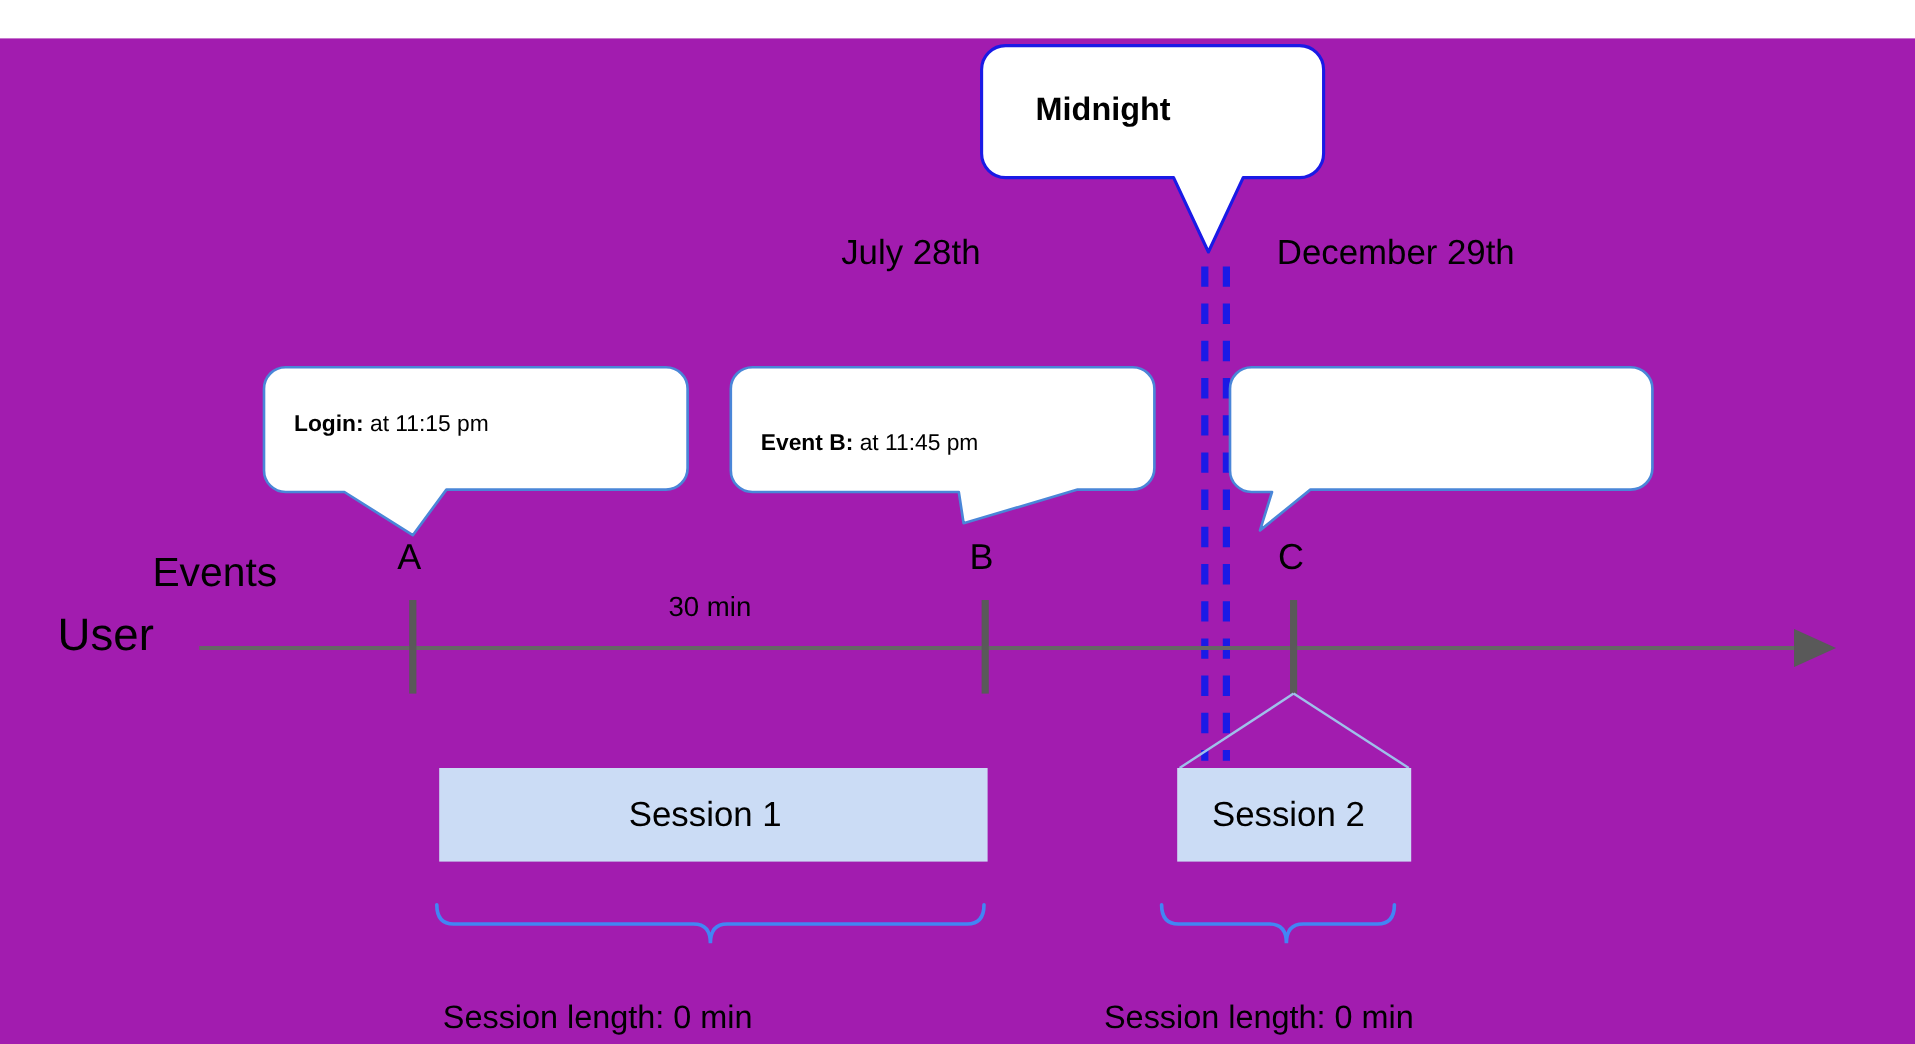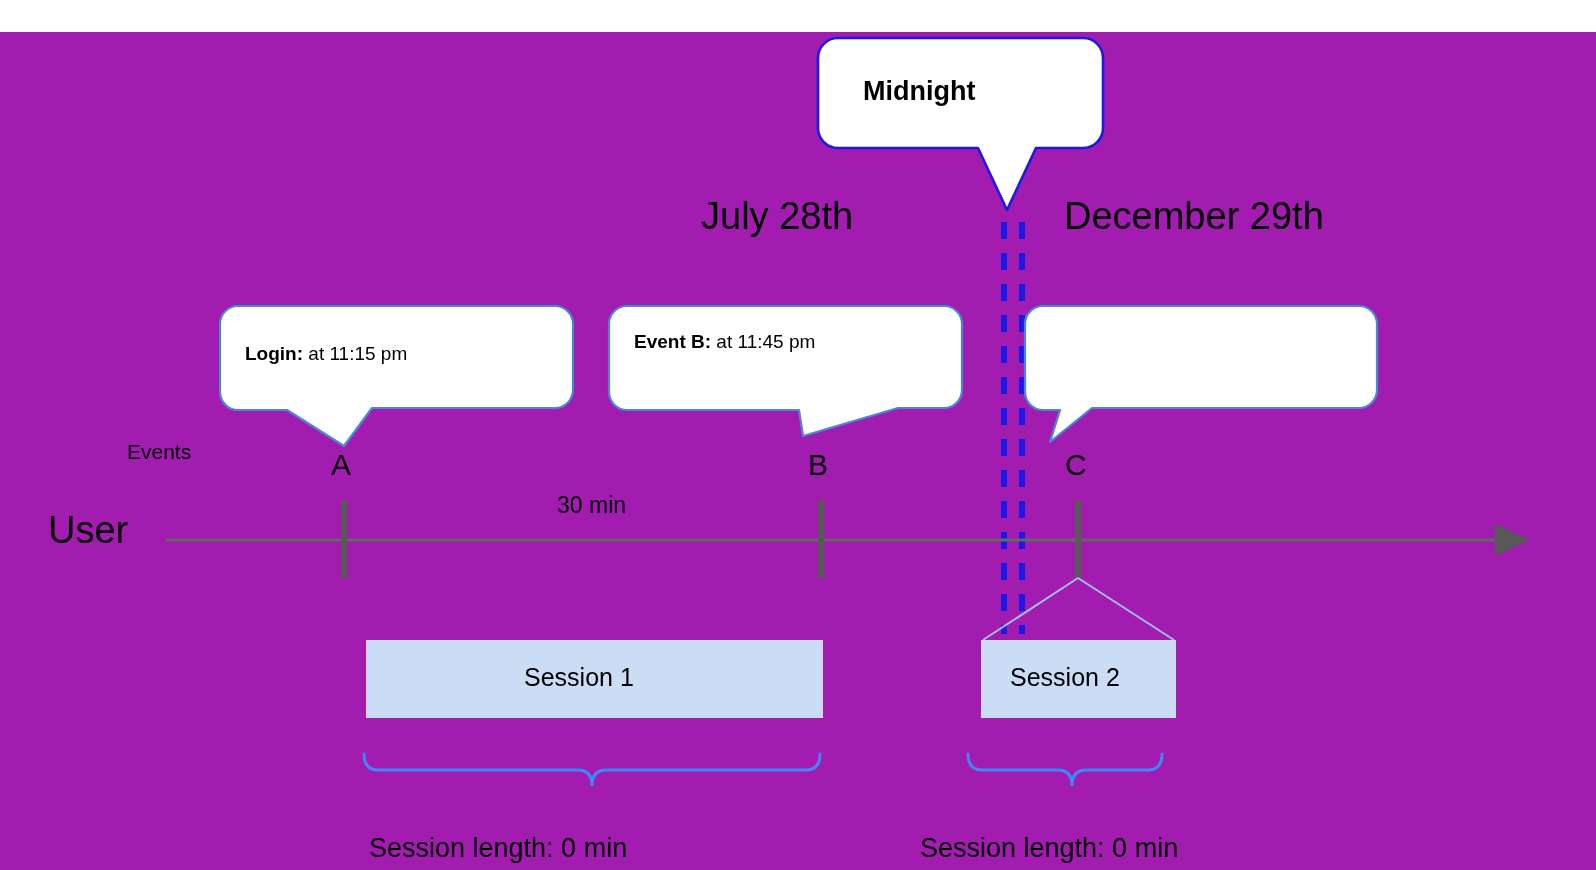--- a/index.html
+++ b/index.html
@@ -25,25 +25,25 @@
     width: 1596px;
     height: 870px;
   }
   .lbl {
     position: absolute;
     color: #000000;
     white-space: nowrap;
     line-height: 1;
   }
   .lbl-user      { font-size: 38px; left: 48px;  top: 479px; }
-  .lbl-events    { font-size: 21px; left: 127px; top: 409px; }
+  .lbl-events    { font-size: 34px; left: 127px; top: 428px; }
   .lbl-tick      { font-size: 30px; }
-  .lbl-date      { font-size: 38px; }
+  .lbl-date      { font-size: 29px; }
   .lbl-duration  { font-size: 23px; }
-  .lbl-session   { font-size: 25px; }
+  .lbl-session   { font-size: 29px; }
   .lbl-slen      { font-size: 27px; }
 
   .callout-text {
     position: absolute;
     font-size: 19px;
     color: #000000;
     white-space: nowrap;
     line-height: 1;
   }
   .callout-text b { font-weight: bold; }
@@ -128,21 +128,21 @@
 
   <div class="mid-text" style="left:863px; top:46px;">Midnight</div>
 
   <div class="lbl lbl-date" style="left:701px; top:165px;">July 28th</div>
   <div class="lbl lbl-date" style="left:1064px; top:165px;">December 29th</div>
 
   <div class="callout-text" style="left:245px; top:312px;">
     <b>Login:</b><span class="reg">&nbsp;</span><span class="reg">at 11:15 pm</span>
   </div>
 
-  <div class="callout-text" style="left:634px; top:300px;">
+  <div class="callout-text" style="left:634px; top:328px;">
     <b>Event B:</b><span class="reg">&nbsp;</span><span class="reg">at 11:45 pm</span>
   </div>
 
 
   <div class="lbl lbl-events">Events</div>
   <div class="lbl lbl-user">User</div>
 
   <div class="lbl lbl-tick" style="left:331px; top:418px;">A</div>
   <div class="lbl lbl-tick" style="left:808px; top:418px;">B</div>
   <div class="lbl lbl-tick" style="left:1065px; top:418px;">C</div>

